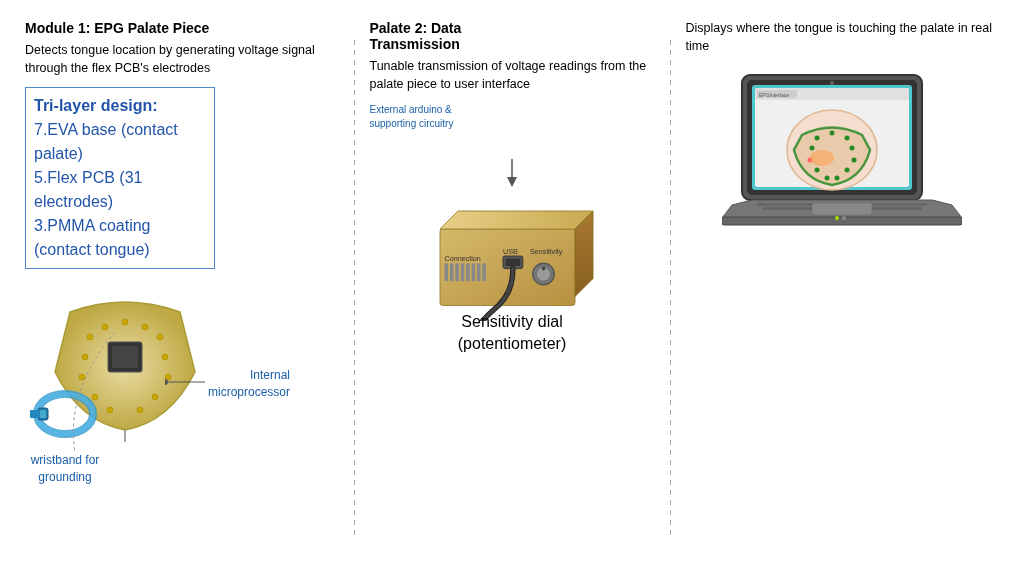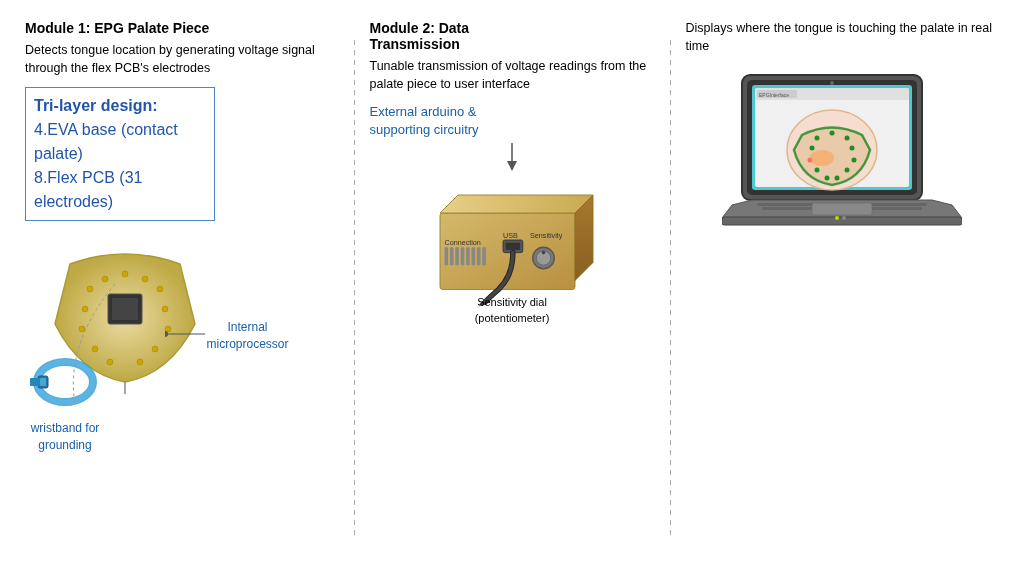--- a/index.html
+++ b/index.html
@@ -92,22 +92,22 @@
       top: 120px;
       color: #2255aa;
       font-size: 12px;
       text-align: center;
       width: 90px;
     }
 
     
     .module2-blue-text {
       color: #2255aa;
-      font-size: 13px;
-      margin-bottom: 4px;
+      font-size: 10px;
+      margin-bottom: 28px;
       line-height: 1.4;
     }
 
     .module2-image-area {
       position: relative;
       height: 220px;
       display: flex;
       flex-direction: column;
       align-items: center;
     }
@@ -151,22 +151,23 @@
 <body>
 
 <div class="diagram-container">
 
   <div class="module" style="flex: 1.1; min-width: 260px;">
     <div class="module-title">Module 1: EPG Palate Piece</div>
     <div class="module-desc">Detects tongue location by generating voltage signal through the flex PCB's electrodes</div>
 
     <div class="tri-layer-box">
       <div class="tri-layer-title">Tri-layer design:</div>
-      <div>4.EVA base (contact palate)</div>
-      <div>8.Flex PCB (31 electrodes)</div>
+      <div>7.EVA base (contact palate)</div>
+      <div>5.Flex PCB (31 electrodes)</div>
+      <div>3.PMMA coating (contact tongue)</div>
     </div>
 
     <div class="module1-image-area">
 
       <svg class="palate-svg" viewBox="0 0 170 160" style="position:absolute; top:0; left:15px;">
 
         <defs>
           <radialGradient id="palGrad" cx="50%" cy="50%" r="50%">
             <stop offset="0%" style="stop-color:#e8d89a"></stop>
             <stop offset="100%" style="stop-color:#b8a030"></stop>
@@ -192,25 +193,25 @@
         <circle cx="70" cy="128" r="3" fill="#c8a800" stroke="#a08000" stroke-width="0.5"></circle>
         <circle cx="100" cy="128" r="3" fill="#c8a800" stroke="#a08000" stroke-width="0.5"></circle>
 
         <line x1="85" y1="148" x2="85" y2="160" stroke="#888" stroke-width="1.5"></line>
       </svg>
 
       <svg style="position:absolute; top:80px; left:140px; width:120px; height:60px;">
         <line x1="0" y1="20" x2="40" y2="20" stroke="#555" stroke-width="1"></line>
         <circle cx="0" cy="20" r="3" fill="#555"></circle>
       </svg>
-      <div class="microprocessor-label" style="position:absolute; left:180px; top:85px; color:#1a5fa8; font-size:12px; text-align:center; width:85px; line-height:1.4;">
+      <div class="microprocessor-label" style="position:absolute; left:180px; top:85px; color:#1a5fa8; font-size:12px; text-align:right; width:85px; line-height:1.4;">
         Internal<br>microprocessor
       </div>
 
-      <div style="position:absolute; bottom:0; left:5px;">
+      <div style="position:absolute; bottom:16px; left:5px;">
         <svg class="wristband-svg" viewBox="0 0 70 60">
 
           <ellipse cx="35" cy="30" rx="28" ry="20" fill="none" stroke="#3399cc" stroke-width="8" opacity="0.8"></ellipse>
           <ellipse cx="35" cy="30" rx="28" ry="20" fill="none" stroke="#55bbee" stroke-width="5" opacity="0.6"></ellipse>
 
           <rect x="8" y="24" width="10" height="12" rx="2" fill="#2277aa" stroke="#1a5588" stroke-width="1"></rect>
           <rect x="10" y="26" width="6" height="8" rx="1" fill="#44aacc"></rect>
 
           <rect x="0" y="26" width="10" height="8" rx="1" fill="#2288bb"></rect>
         </svg>
@@ -222,21 +223,21 @@
       <svg style="position:absolute; top:50px; left:30px; width:50px; height:120px; overflow:visible;">
         <path d="M 60 0 Q 10 60 20 120" stroke="#999" stroke-width="1" fill="none" stroke-dasharray="3,3"></path>
       </svg>
     </div>
   </div>
 
   <div class="module-divider"></div>
 
   <div class="module" style="flex: 1; min-width: 240px;">
     <div class="module-title">
-      <span style="white-space:pre-line;">Module 2: Data
+      <span style="white-space:pre-line;">Palate 2: Data
 Transmission</span>
     </div>
     <div class="module-desc">Tunable transmission of voltage readings from the palate piece to user interface</div>
 
     <div class="module2-blue-text" style="color:#1a5fa8; white-space:pre-line;">External arduino &amp;<br>supporting circuitry</div>
 
     <div class="module2-image-area">
 
       <svg width="20" height="30" viewBox="0 0 20 30" style="margin-bottom:2px;">
         <line x1="10" y1="0" x2="10" y2="22" stroke="#555" stroke-width="1.5"></line>
@@ -282,21 +283,21 @@
 
         <text x="120" y="68" font-size="8" fill="#333">Sensitivity</text>
         <circle cx="135" cy="90" r="12" fill="#777" stroke="#555" stroke-width="1.5"></circle>
         <circle cx="135" cy="90" r="8" fill="#999" stroke="#666" stroke-width="1"></circle>
         <circle cx="135" cy="84" r="2" fill="#444"></circle>
 
         <path d="M 101 84 Q 101 110 85 125 Q 70 138 65 145" stroke="#222" stroke-width="6" fill="none" stroke-linecap="round"></path>
         <path d="M 101 84 Q 101 110 85 125 Q 70 138 65 145" stroke="#444" stroke-width="4" fill="none" stroke-linecap="round"></path>
       </svg>
 
-      <div class="sensitivity-label" style="color:#000; font-size:11px; text-align:center; margin-top:-10px; white-space:pre-line; line-height:1.4;">Sensitivity dial
+      <div class="sensitivity-label" style="color:#000; font-size:16px; text-align:center; margin-top:-10px; white-space:pre-line; line-height:1.4;">Sensitivity dial
 (potentiometer)</div>
     </div>
   </div>
 
   <div class="module-divider"></div>
 
   <div class="module" style="flex: 1.1; min-width: 250px;">
     <div class="module-desc">Displays where the tongue is touching the palate in real time</div>
 
 

